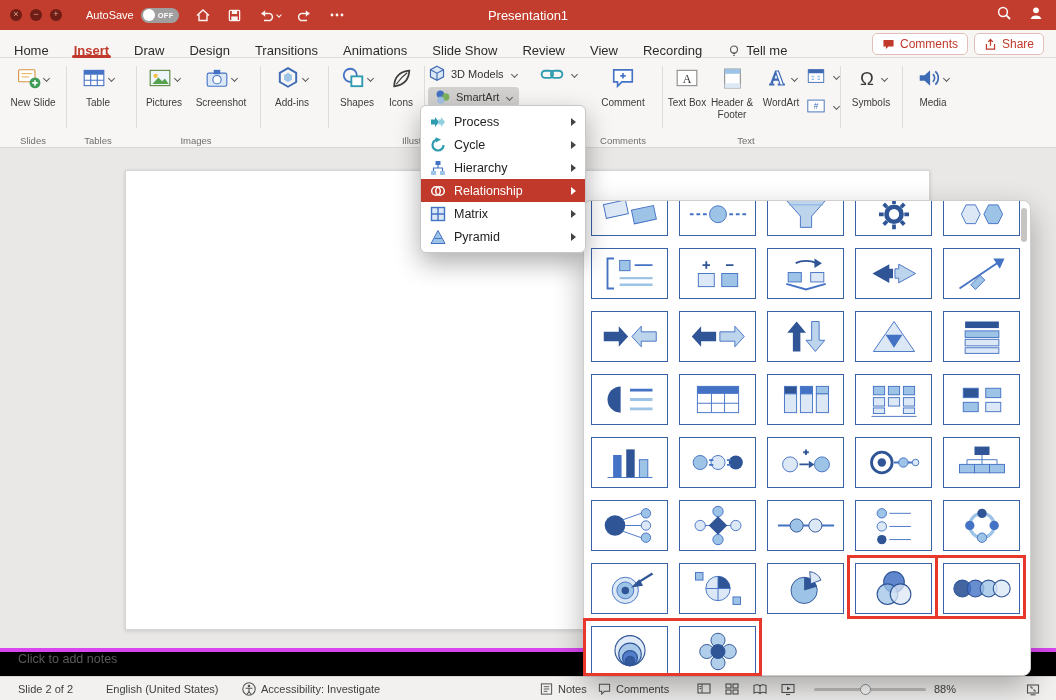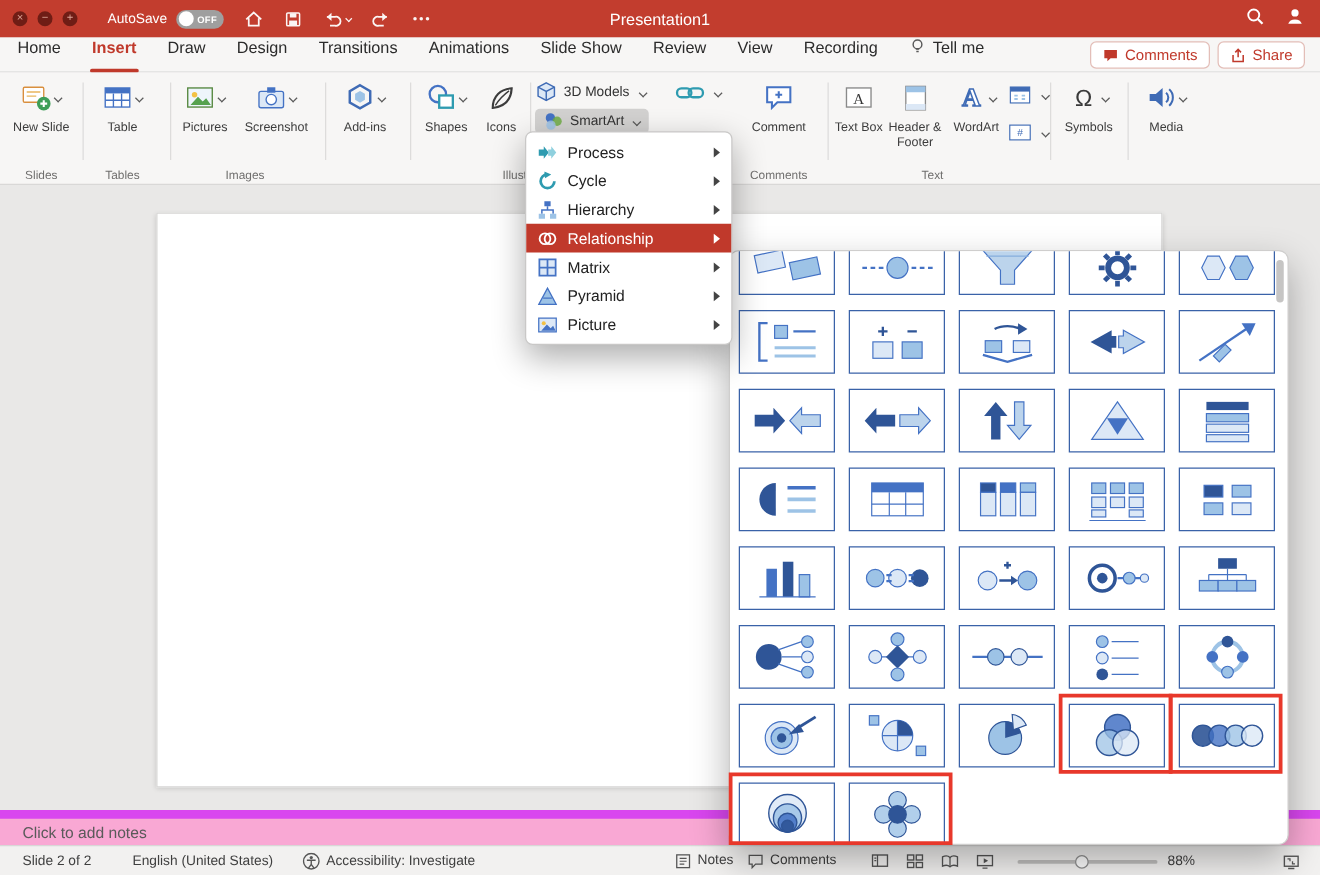--- a/index.html
+++ b/index.html
@@ -23,40 +23,40 @@
   .tb-ic{margin-left:16px;display:flex;align-items:center;opacity:.95}
   .tb-ic svg{display:block}
   .tb-title{position:absolute;left:50%;transform:translateX(-50%);font-size:13px;font-weight:normal;color:#fff}
   .tb-right{position:absolute;right:12px;display:flex;gap:16px;align-items:center}
   .caret{display:inline-block;width:5px;height:5px;border-right:1.4px solid #5a5a5a;border-bottom:1.4px solid #5a5a5a;transform:rotate(45deg);margin-left:3px}
   .caret.white{border-color:#fff;width:4px;height:4px}
 
   
   .tabbar{position:absolute;left:0;top:30px;width:1056px;height:28px;background:#f7f6f5;border-bottom:1px solid #e0dfde;display:flex;align-items:center}
   .tabs{display:flex;gap:25px;margin-left:14px;font-size:13px;color:#2b2b2b;align-items:center}
-  .tab{position:relative;display:flex;align-items:flex-start;gap:5px;height:28px}
+  .tab{position:relative;display:flex;align-items:flex-end;gap:5px;height:28px}
   .tab.active{color:var(--accent-red);font-weight:bold}
   .tab.active::after{content:"";position:absolute;left:-2px;right:-2px;bottom:0;height:3px;background:var(--accent-red);border-radius:2px}
   .pill-btn{position:absolute;top:3px;height:22px;display:flex;align-items:center;gap:5px;padding:0 9px;border:1px solid #e3beb8;border-radius:5px;background:#fff;color:var(--accent-red);font-size:12px;cursor:default}
   .pill-btn svg{display:block;color:var(--accent-red)}
 
   
   .ribbon{position:absolute;left:0;top:58px;width:1056px;height:90px;background:#f7f6f5;border-bottom:1px solid #d9d8d7}
   .rb{position:absolute;top:4px;display:flex;flex-direction:column;align-items:center}
   .rb-ic{height:32px;display:flex;align-items:center;justify-content:center}
   .rb-lb{font-size:10px;color:#3c3c3c;line-height:1.2;margin-top:3px;text-align:center}
   .rbh{position:absolute;display:flex;align-items:center;gap:5px;font-size:11px;color:#333;height:20px}
   .rbh.smartart{background:#d2d1d0;border-radius:4px;padding:0 7px}
   .gdiv{position:absolute;top:8px;width:1px;height:62px;background:#dddcdb}
   .glabel{position:absolute;top:77px;font-size:9.5px;color:#6f6e6d;text-align:center}
 
   
   .canvas{position:absolute;left:0;top:148px;width:1056px;height:500px;background:#e9e8e7}
   .slide{position:absolute;left:125px;top:22px;width:805px;height:460px;background:#fff;border:1px solid #d6d5d4;box-shadow:0 1px 4px rgba(0,0,0,.15)}
-  .notesbar{position:absolute;left:0;top:648px;width:1056px;height:28px;background:#f9a8d4;border-top:7px solid #d946ef;display:flex;align-items:center}
+  .notesbar{position:absolute;left:0;top:648px;width:1056px;height:28px;background:#000000;border-top:4px solid #d946ef;display:flex;}
   .notesbar span{margin-left:18px;font-size:12.5px;color:#5a5a5a}
 
   
   .statusbar{position:absolute;left:0;top:676px;width:1056px;height:24px;background:#f2f1f0;border-top:1px solid #d8d7d6;font-size:11px;color:#3f3f3f}
   .sb-item{position:absolute;top:50%;transform:translateY(-50%);display:flex;align-items:center;gap:5px;white-space:nowrap}
   .sb-item svg{display:block}
   .slider-track{position:absolute;left:814px;top:11px;width:112px;height:3px;background:#bfbebd;border-radius:2px}
   .slider-thumb{position:absolute;left:46px;top:-4px;width:11px;height:11px;border-radius:50%;background:#fdfdfd;border:1px solid #8f8f8f}
 
   
@@ -848,27 +848,20 @@
         <span>Matrix</span>
         <span class="mi-arrow"></span>
       </div>
       <div class="mi">
         <svg viewBox="0 0 16 16">
           <use href="#m-pyramid"></use>
         </svg>
         <span>Pyramid</span>
         <span class="mi-arrow"></span>
       </div>
-      <div class="mi">
-        <svg viewBox="0 0 16 16">
-          <use href="#m-picture"></use>
-        </svg>
-        <span>Picture</span>
-        <span class="mi-arrow"></span>
-      </div>
     </div>
 
   <div class="gallery">
     <div class="gscroll"></div>
   <div class="gcell" style="left: 7px; top: -16px;">
         <svg viewBox="0 0 76 48" width="72" height="45">
           <use href="#g-tilted-blocks"></use>
         </svg>
       </div>
       <div class="gcell" style="left: 95px; top: -16px;">

